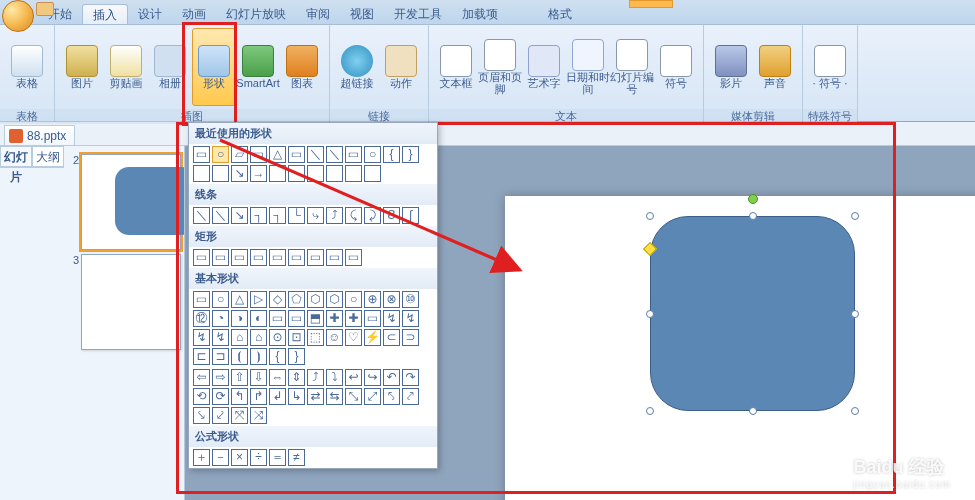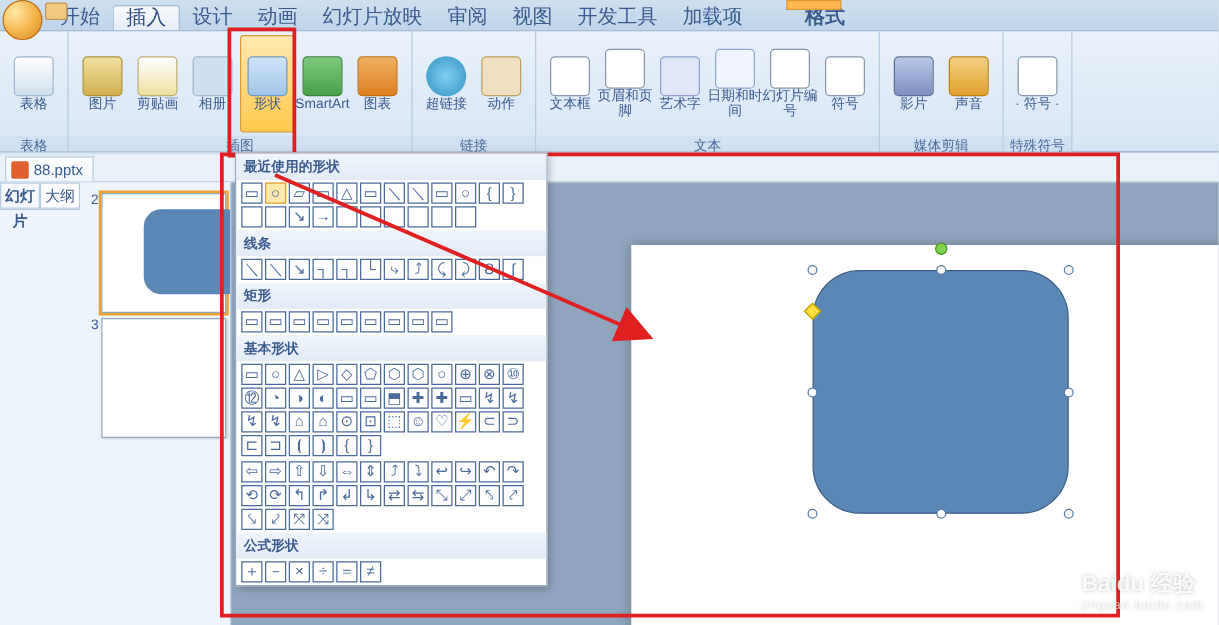--- a/index.html
+++ b/index.html
@@ -1,20 +1,20 @@
 <!DOCTYPE html>
 <html><head>
 <meta charset="utf-8">
 <style>
 *{margin:0;padding:0;box-sizing:border-box;font-family:"Microsoft YaHei",SimSun,Arial,sans-serif;}
 body{width:975px;height:500px;background:#cfe0f0;overflow:hidden;position:relative;}
 
 
 .tabs{height:24px;display:flex;align-items:flex-end;padding-left:38px;background:linear-gradient(#cfe0f0,#bed5ec);}
-.tab{height:20px;padding:0 10px;font-size:16px;color:#3b5b8f;line-height:20px;cursor:pointer;border-top-left-radius:3px;border-top-right-radius:3px;}
+.tab{height:20px;padding:0 10px;font-size:12px;color:#3b5b8f;line-height:20px;cursor:pointer;border-top-left-radius:3px;border-top-right-radius:3px;}
 .tab.active{background:linear-gradient(#f7f9fc,#e6eef8);color:#2a4a80;border:1px solid #a8bed8;border-bottom:none;}
 .orange-stripe{position:absolute;left:629px;top:0;width:44px;height:8px;background:#ffb84d;border:1px solid #e09a30;}
 
 
 .orb{position:absolute;left:2px;top:0;width:32px;height:32px;border-radius:50%;background:radial-gradient(circle at 30% 30%,#ffe9a8,#f6b850 50%,#d88a20);border:1px solid #c07010;z-index:50;}
 .qat{position:absolute;left:36px;top:2px;width:18px;height:14px;background:#f0c880;border-radius:2px;z-index:40;border:1px solid #c89050;}
 
 
 .ribbon{height:98px;background:linear-gradient(#e9f1fb,#d6e5f5);border-top:1px solid #a8bed8;border-bottom:1px solid #8fa8c6;display:flex;position:relative;}
 .rgroup{border-right:1px solid #b8cce0;display:flex;flex-direction:column;height:100%;}
@@ -61,21 +61,21 @@
 .h-t{left:50%;top:-4px;margin-left:-4px;}.h-b{left:50%;bottom:-4px;margin-left:-4px;}
 .h-l{left:-4px;top:50%;margin-top:-4px;}.h-r{right:-4px;top:50%;margin-top:-4px;}
 .rot{position:absolute;left:50%;top:-22px;margin-left:-5px;width:10px;height:10px;background:#7fd050;border:1px solid #4a9020;border-radius:50%;}
 .adj{position:absolute;left:-5px;top:28px;width:10px;height:10px;background:#ffe040;border:1px solid #c0a000;transform:rotate(45deg);}
 
 
 .annot-box{position:absolute;left:176px;top:122px;width:720px;height:372px;border:3px solid #e02020;pointer-events:none;z-index:70;}
 .annot-arrow{position:absolute;left:210px;top:130px;z-index:150;pointer-events:none;}
 
 
-.watermark{position:absolute;right:12px;bottom:10px;color:rgba(255,255,255,.85);font-size:18px;font-weight:bold;text-shadow:0 0 3px rgba(0,0,0,.25);z-index:80;margin-left:12px;}
+.watermark{position:absolute;right:24px;bottom:10px;color:rgba(255,255,255,.85);font-size:18px;font-weight:bold;text-shadow:0 0 3px rgba(0,0,0,.25);z-index:80;margin-left:12px;}
 .watermark small{display:block;font-size:10px;font-weight:normal;letter-spacing:1px;color:rgba(255,255,255,.7);}
 
 
 .ic{width:32px;height:32px;border-radius:4px;}
 .i-table{background:linear-gradient(#fff,#d0e0f0);border:1px solid #a0b8d0;}
 .i-pic{background:linear-gradient(#f0e0a0,#d0b050);border:1px solid #b09030;}
 .i-clip{background:linear-gradient(#fff,#f0e0a0);border:1px solid #c0b070;}
 .i-album{background:#d0e0f0;border:1px solid #a0b8d0;}
 .i-shape{background:linear-gradient(#cfe4f9,#9fc6e8);border:1px solid #6a9ac8;}
 .i-smart{background:linear-gradient(#7ec87e,#4aa04a);border:1px solid #3a803a;}
@@ -103,21 +103,21 @@
 <div class="tabs" id="tabs">
     <div class="tab">开始</div>
     <div class="tab active">插入</div>
     <div class="tab">设计</div>
     <div class="tab">动画</div>
     <div class="tab">幻灯片放映</div>
     <div class="tab">审阅</div>
     <div class="tab">视图</div>
     <div class="tab">开发工具</div>
     <div class="tab">加载项</div>
-    <div class="tab" style="margin-left: 30px; font-weight: bold;">格式</div>
+    <div class="tab" style="margin-left: 30px;">格式</div>
   </div>
 
 <div class="ribbon" id="ribbon">
   <div class="highlight-box"></div>
 <div class="rgroup">
       <div class="rbody">
         <div class="rbtn">
           <div class="ic i-table"></div>
           <span>表格</span>
         </div>

